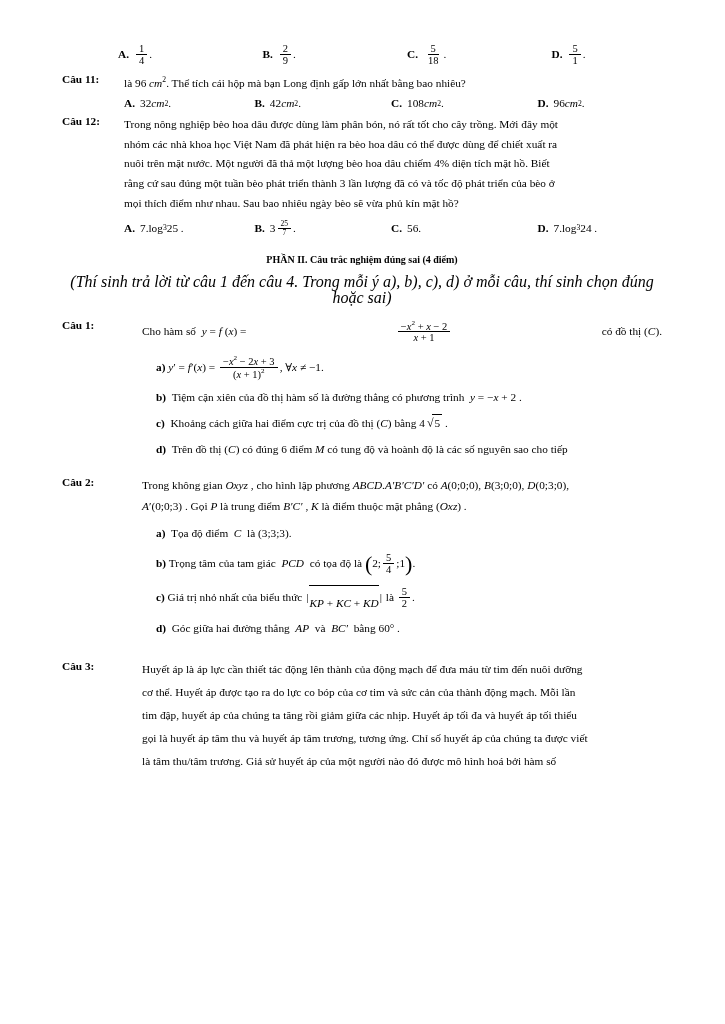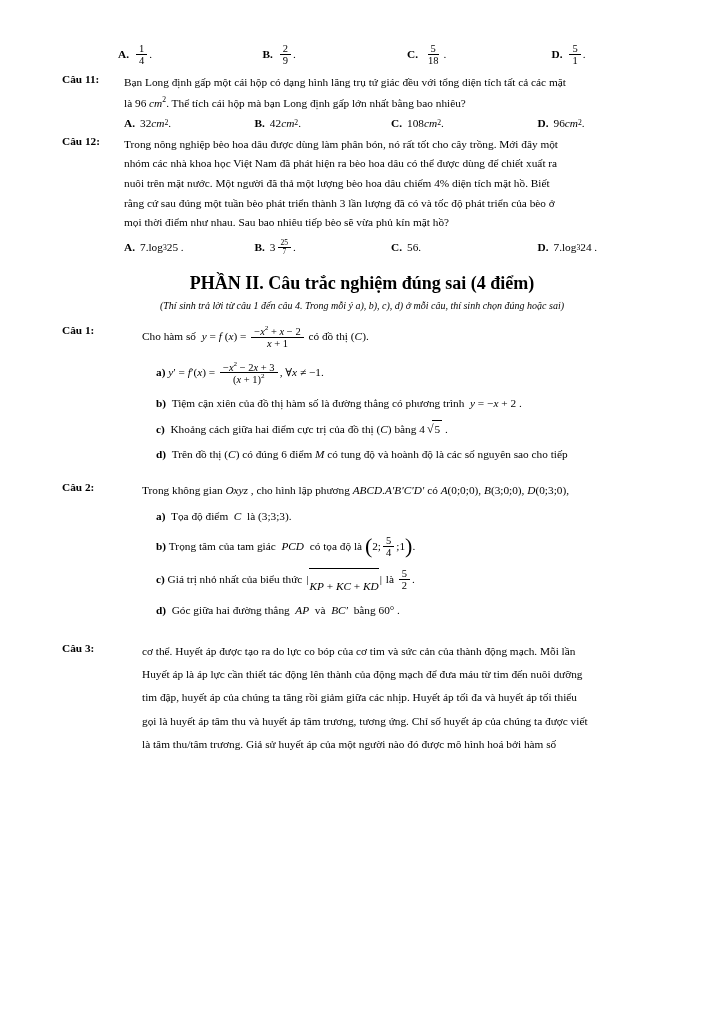--- a/index.html
+++ b/index.html
@@ -82,27 +82,27 @@
   .frac .den {
     padding: 0px 3px 0 3px;
   }
   .frac.small { font-size: 9.5px; }
   i, .it { font-style: italic; }
   .sup { font-size: 0.68em; vertical-align: super; }
   .sub { font-size: 0.68em; vertical-align: sub; }
   .sectiontitle {
     text-align: center;
     font-weight: bold;
-    font-size: 18px;
+    font-size: 10px;
     margin: 16px 0 9px 0;
   }
   .subnote {
     text-align: center;
     font-style: italic;
-    font-size: 10px;
+    font-size: 16px;
     margin: 0 0 14px 0;
   }
   .part2 .row { margin-bottom: 0; }
   .part2 .qbody p { margin-bottom: 6px; }
   .sqrt {
     display: inline-block;
     position: relative;
     padding-left: 2px;
   }
   .sqrt .rad { font-size: 12px; }
@@ -167,21 +167,20 @@
           <span class="num">5</span>
           <span class="den">1</span>
         </span>
         <span>.</span>
       </div>
     </div>
 
     <div class="row">
       <div class="qlabel">Câu 11:</div>
       <div class="qbody">
-        <p class="line">Bạn Long định gấp một cái hộp có dạng hình lăng trụ tứ giác đều với tổng diện tích tất cả các mặt</p>
         <p class="line">
           <span>là 96 </span><i>cm</i><span class="sup">2</span><span>. Thể tích cái hộp mà bạn Long định gấp lớn nhất bằng bao nhiêu?</span>
         </p>
         <div class="answers">
           <div class="opt">
             <span class="mk">A.</span>
             <span>32 </span>
               <i>cm</i>
               <span class="sup">2</span>
               <span>.</span>
@@ -211,21 +210,21 @@
       </div>
     </div>
 
     <div class="row" style="margin-top:2px;">
       <div class="qlabel">Câu 12:</div>
       <div class="qbody">
         <p class="line">Trong nông nghiệp bèo hoa dâu được dùng làm phân bón, nó rất tốt cho cây trồng. Mới đây một</p>
         <p class="line">nhóm các nhà khoa học Việt Nam đã phát hiện ra bèo hoa dâu có thể được dùng để chiết xuất ra</p>
         <p class="line">nuôi trên mặt nước. Một người đã thả một lượng bèo hoa dâu chiếm 4% diện tích mặt hồ. Biết</p>
         <p class="line">rằng cứ sau đúng một tuần bèo phát triển thành 3 lần lượng đã có và tốc độ phát triển của bèo ở</p>
-        <p class="line">mọi thời điểm như nhau. Sau bao nhiêu tiếp bèo sẽ vừa phủ kín mặt hồ?</p>
+        <p class="line">mọi thích điểm như nhau. Sau bao nhiêu ngày bèo sẽ vừa phủ kín mặt hồ?</p>
         <div class="answers" style="margin-top:8px; align-items:flex-end;">
           <div class="opt">
             <span class="mk">A.</span>
             <span>7.log</span>
               <span class="sub">3</span>
               <span> 25 .</span>
           </div>
           <div class="opt" style="padding-left:6px;">
             <span class="mk">B.</span>
             <span>3</span>
@@ -250,21 +249,21 @@
     </div>
 
     <div class="sectiontitle">PHẦN II. Câu trắc nghiệm đúng sai (4 điểm)</div>
     <div class="subnote">(Thí sinh trả lời từ câu 1 đến câu 4. Trong mỗi ý a), b), c), d) ở mỗi câu, thí sinh chọn đúng hoặc sai)</div>
 
     <div class="part2">
 
       <div class="row">
         <div class="qlabel">Câu 1:</div>
         <div class="qbody" style="padding-left:18px;">
-          <p class="line" style="display:flex; align-items:center; margin-bottom:10px;">
+          <p class="line" style="display:flex; align-items:center; margin-bottom:10px;justify-content:space-between;">
             <span>Cho hàm số&nbsp;&nbsp;<i>y</i> = <i>f</i> (<i>x</i>) =&nbsp;</span>
             <span class="frac">
               <span class="num">−<i>x</i><span class="sup">2</span> + <i>x</i> − 2</span>
               <span class="den"><i>x</i> + 1</span>
             </span>
             <span>&nbsp;có đồ thị (<i>C</i>).</span>
           </p>
 
           <p class="line" style="display:flex; align-items:center; margin:12px 0 10px 14px;">
             <b>a)</b>
@@ -291,20 +290,23 @@
             <span>&nbsp;Trên đồ thị (<i>C</i>) có đúng 6 điểm <i>M</i> có tung độ và hoành độ là các số nguyên sao cho tiếp</span>
           </p>
         </div>
       </div>
 
       <div class="row" style="margin-top:16px;">
         <div class="qlabel">Câu 2:</div>
         <div class="qbody" style="padding-left:18px;">
           <p class="line" style="margin-bottom:4px;">
             <span>Trong không gian <i>Oxyz</i> , cho hình lập phương <i>ABCD.A′B′C′D′</i> có <i>A</i>(0;0;0), <i>B</i>(3;0;0), <i>D</i>(0;3;0),</span>
+          </p>
+          <p class="line" style="margin-bottom:10px;">
+            <span><i>A</i>′(0;0;3) . Gọi <i>P</i> là trung điểm <i>B′C′</i> , <i>K</i> là điểm thuộc mặt phẳng (<i>Oxz</i>) .</span>
           </p>
 
           <p class="line" style="margin:8px 0 10px 14px;">
             <b>a)</b>
             <span>&nbsp;Tọa độ điểm&nbsp;&nbsp;<i>C</i>&nbsp;&nbsp;là (3;3;3).</span>
           </p>
 
           <p class="line" style="display:flex; align-items:center; margin:8px 0 10px 14px;">
             <b>b)</b>
             <span>&nbsp;Trọng tâm của tam giác&nbsp;&nbsp;<i>PCD</i>&nbsp;&nbsp;có tọa độ là&nbsp;</span>
@@ -338,22 +340,22 @@
           <p class="line" style="margin:8px 0 8px 14px;">
             <b>d)</b>
             <span>&nbsp;Góc giữa hai đường thẳng&nbsp;&nbsp;<i>AP</i>&nbsp;&nbsp;và&nbsp;&nbsp;<i>BC′</i>&nbsp;&nbsp;bằng 60° .</span>
           </p>
         </div>
       </div>
 
       <div class="row" style="margin-top:16px;">
         <div class="qlabel">Câu 3:</div>
         <div class="qbody" style="padding-left:18px;">
+          <p class="line">Huyết áp là áp lực cần thiết tác động lên thành của động mạch để đưa máu từ tim đến nuôi dưỡng</p>
           <p class="line">cơ thể. Huyết áp được tạo ra do lực co bóp của cơ tim và sức cản của thành động mạch. Mỗi lần</p>
-          <p class="line">Huyết áp là áp lực cần thiết tác động lên thành của động mạch để đưa máu từ tim đến nuôi dưỡng</p>
           <p class="line">tim đập, huyết áp của chúng ta tăng rồi giảm giữa các nhịp. Huyết áp tối đa và huyết áp tối thiểu</p>
           <p class="line">gọi là huyết áp tâm thu và huyết áp tâm trương, tương ứng. Chỉ số huyết áp của chúng ta được viết</p>
           <p class="line">là tâm thu/tâm trương. Giả sử huyết áp của một người nào đó được mô hình hoá bởi hàm số</p>
         </div>
       </div>
 
     </div>
   </div>
 </div>
 

